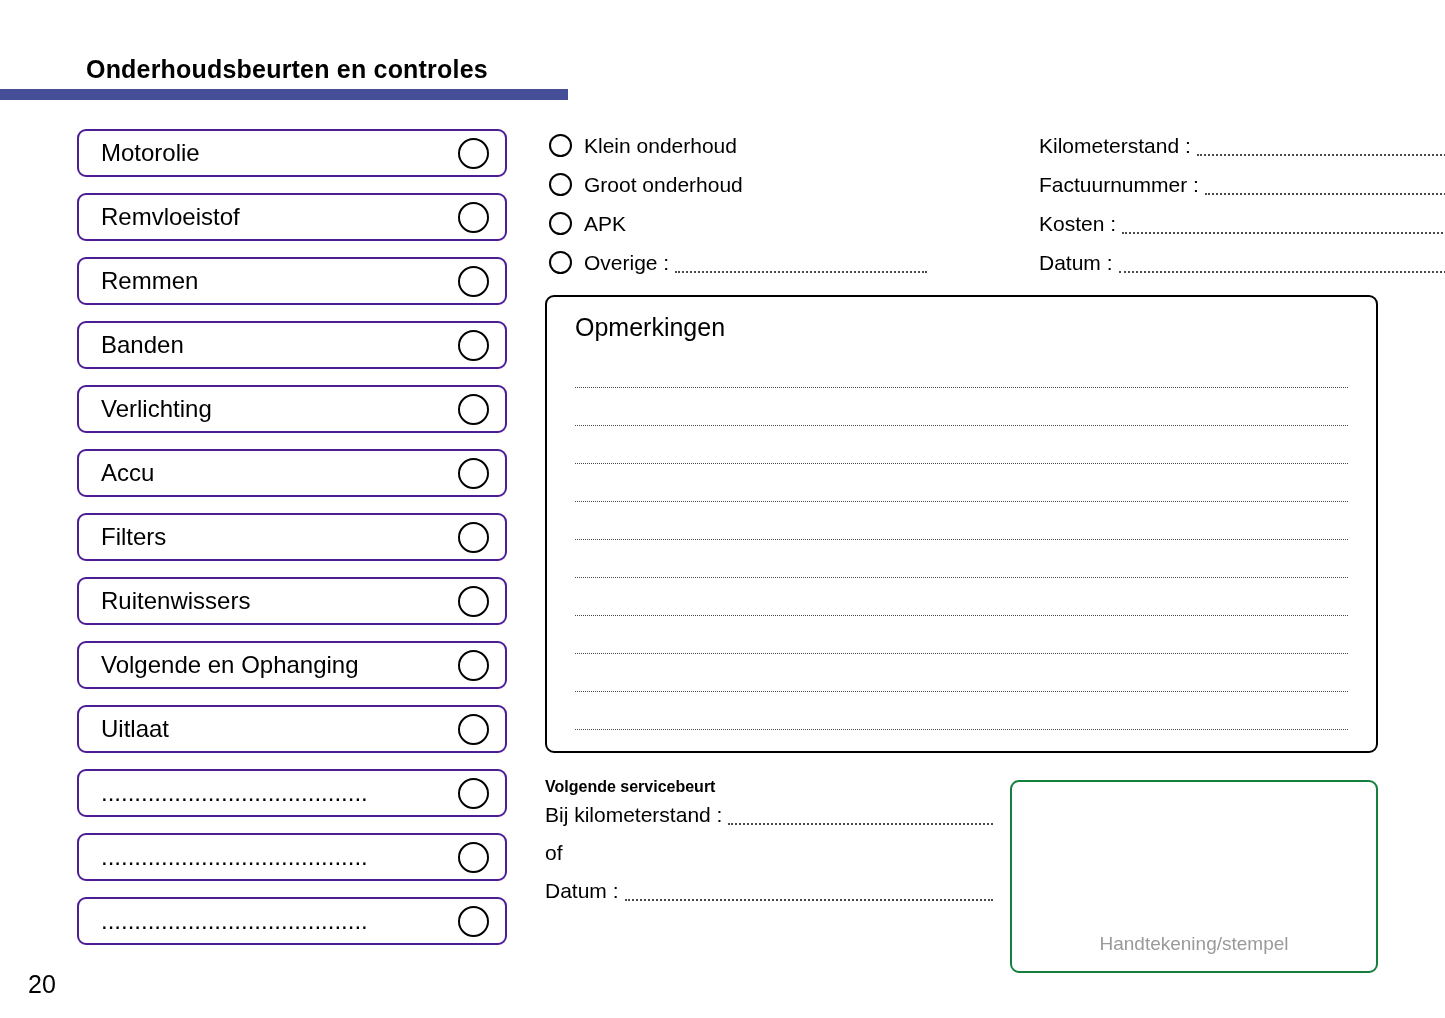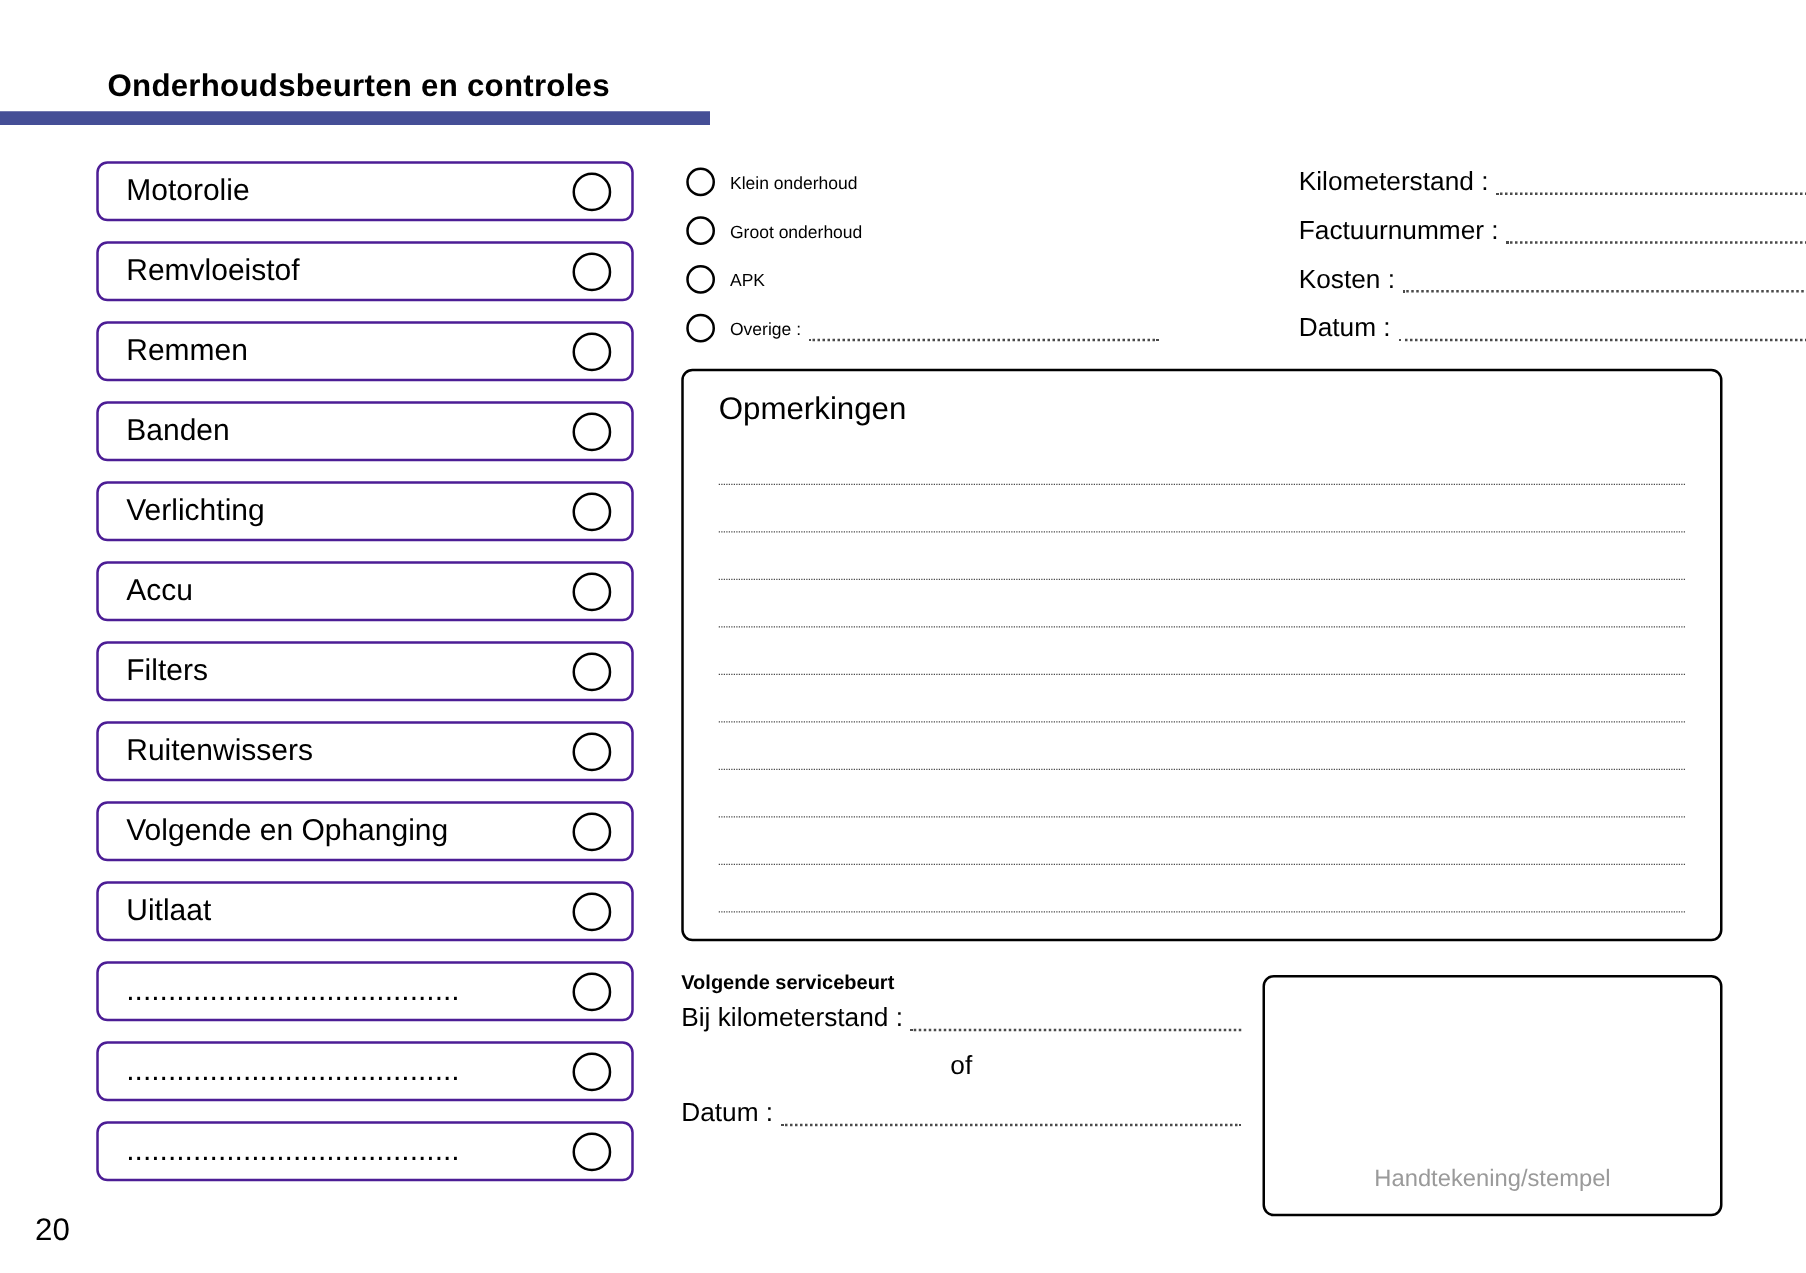--- a/index.html
+++ b/index.html
@@ -44,21 +44,21 @@
     display: flex; flex-direction: column;
   }
   .option-row {
     height: 39px; display: flex; align-items: center;
   }
   .radio {
     width: 23px; height: 23px; flex: 0 0 23px;
     border: 2.5px solid #000; border-radius: 50%;
     margin-right: 12px; background: #fff;
   }
-  .option-label { font-size: 14px; white-space: nowrap; text-align: center; }
+  .option-label { font-size: 21px; white-space: nowrap; text-align: center; }
   
   .fields {
     position: absolute; left: 993px; top: 126px; width: 427px;
     display: flex; flex-direction: column; margin-left: 46px;
   }
   .field-row { height: 39px; display: flex; align-items: center; }
   .field-label { font-size: 21px; white-space: nowrap; }
   .dotline {
     flex: 1; border-bottom: 2px dotted #4a4a4a;
     align-self: flex-end; margin: 0 0 9px 6px; min-width: 40px;
@@ -74,27 +74,27 @@
   .remarks-lines { margin-top: 8px; }
   .remark-line {
     height: 38px;
     border-bottom: 1.5px dotted #4a4a4a;
   }
   
   .next-service {
     position: absolute; left: 545px; top: 778px; width: 448px;
   }
   .next-title { font-size: 16px; font-weight: bold; margin-bottom: 0; }
-  .next-row { display: flex; height: 38px; align-items: center; justify-content: center; }
+  .next-row { display: flex; height: 38px; align-items: center; }
   .next-label { font-size: 21px; white-space: nowrap; }
   
   .signature-box {
     position: absolute; left: 1010px; top: 780px;
     width: 368px; height: 193px;
-    border: 2px solid #000000; border-radius: 9px;
+    border: 2px solid #15803d; border-radius: 9px;
   }
   .signature-label {
     position: absolute; bottom: 16px; left: 0; right: 0;
     text-align: center;
     font-size: 19px; color: #9a9a9a;
   }
   .page-number {
     position: absolute; left: 28px; top: 970px;
     font-size: 25px;
   }

